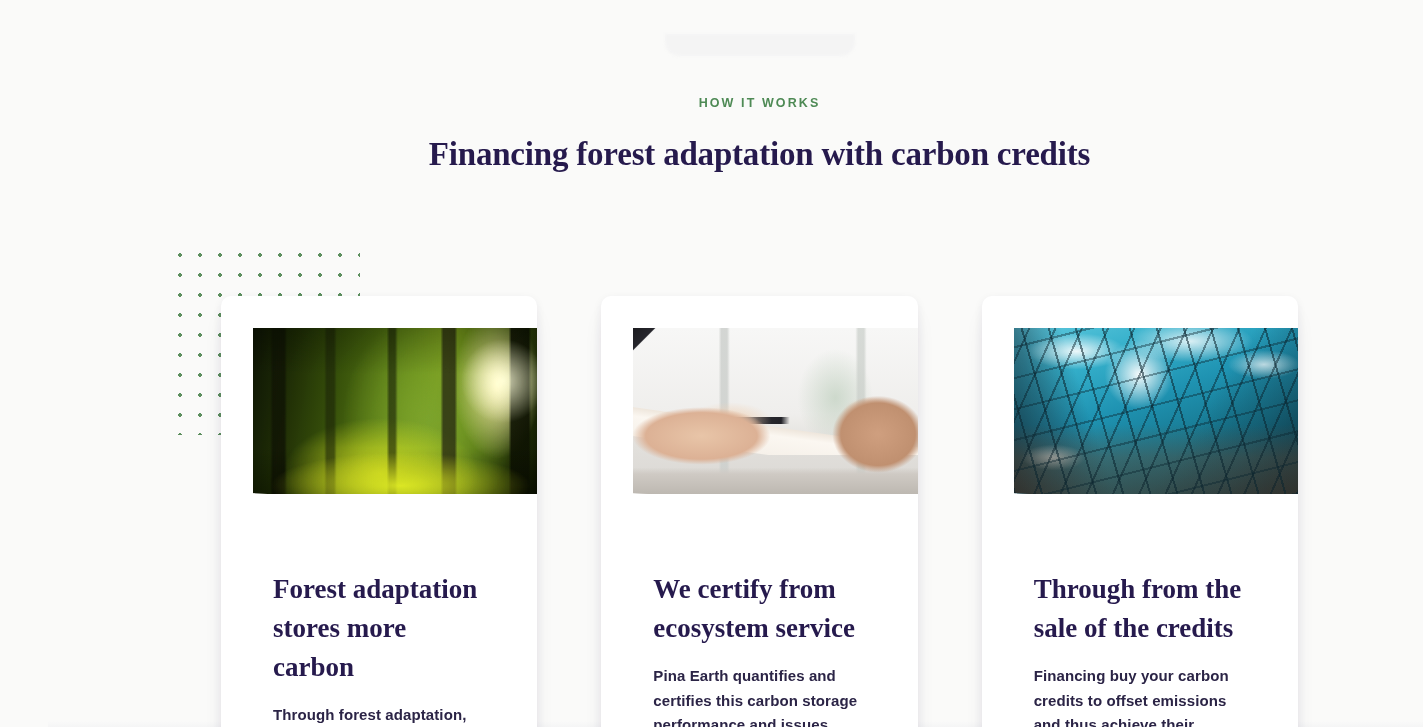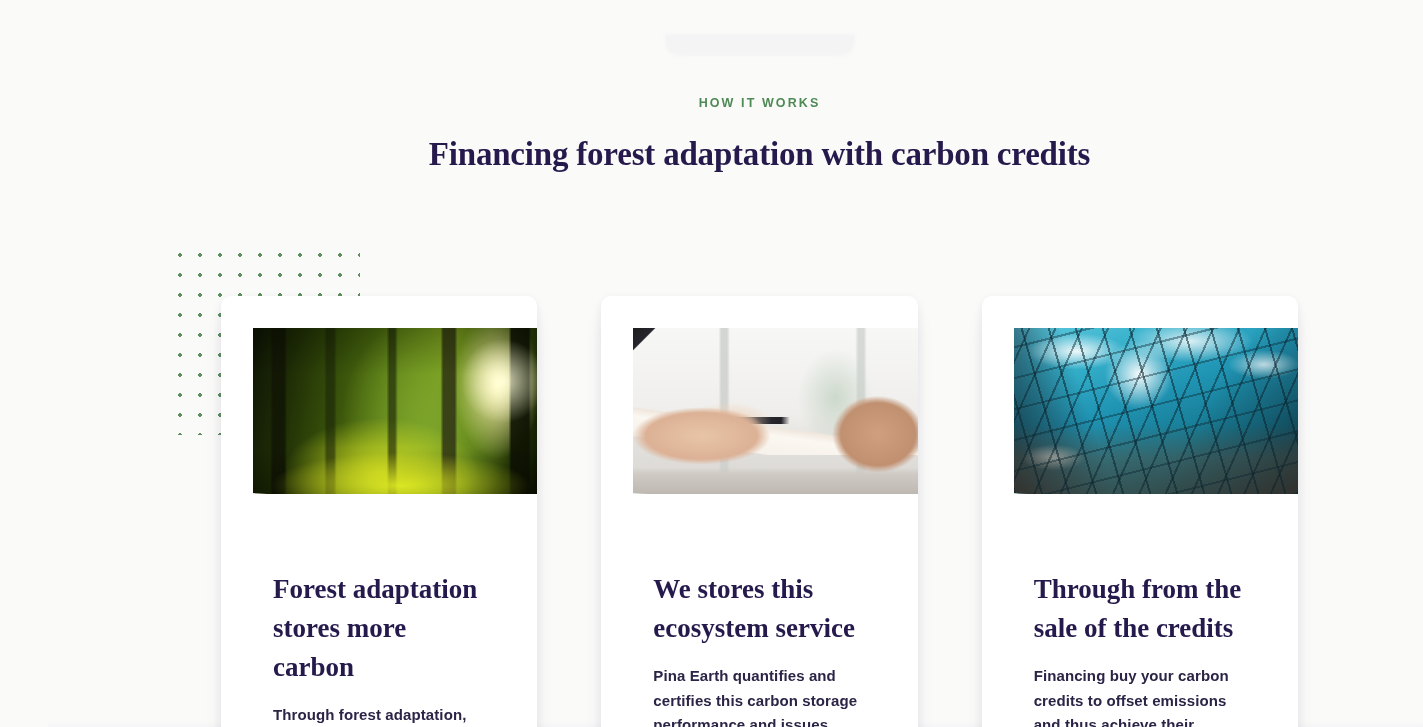--- a/index.html
+++ b/index.html
@@ -257,21 +257,21 @@
       <div class="card-title">Forest adaptation stores more carbon</div>
       <div class="card-text">Through forest adaptation, you increase the climate resilience of your forest and this store additional carbon.</div>
     </div>
   </div>
 
   <div class="card">
     <div class="card-media">
       <div class="photo photo-office"></div>
     </div>
     <div class="card-body">
-      <div class="card-title">We stores this ecosystem service</div>
+      <div class="card-title">We certify from ecosystem service</div>
       <div class="card-text">Pina Earth quantifies and certifies this carbon storage performance and issues carbon credits for it.</div>
     </div>
   </div>
 
   <div class="card">
     <div class="card-media">
       <div class="photo photo-glass"></div>
     </div>
     <div class="card-body">
       <div class="card-title">Through from the sale of the credits</div>

